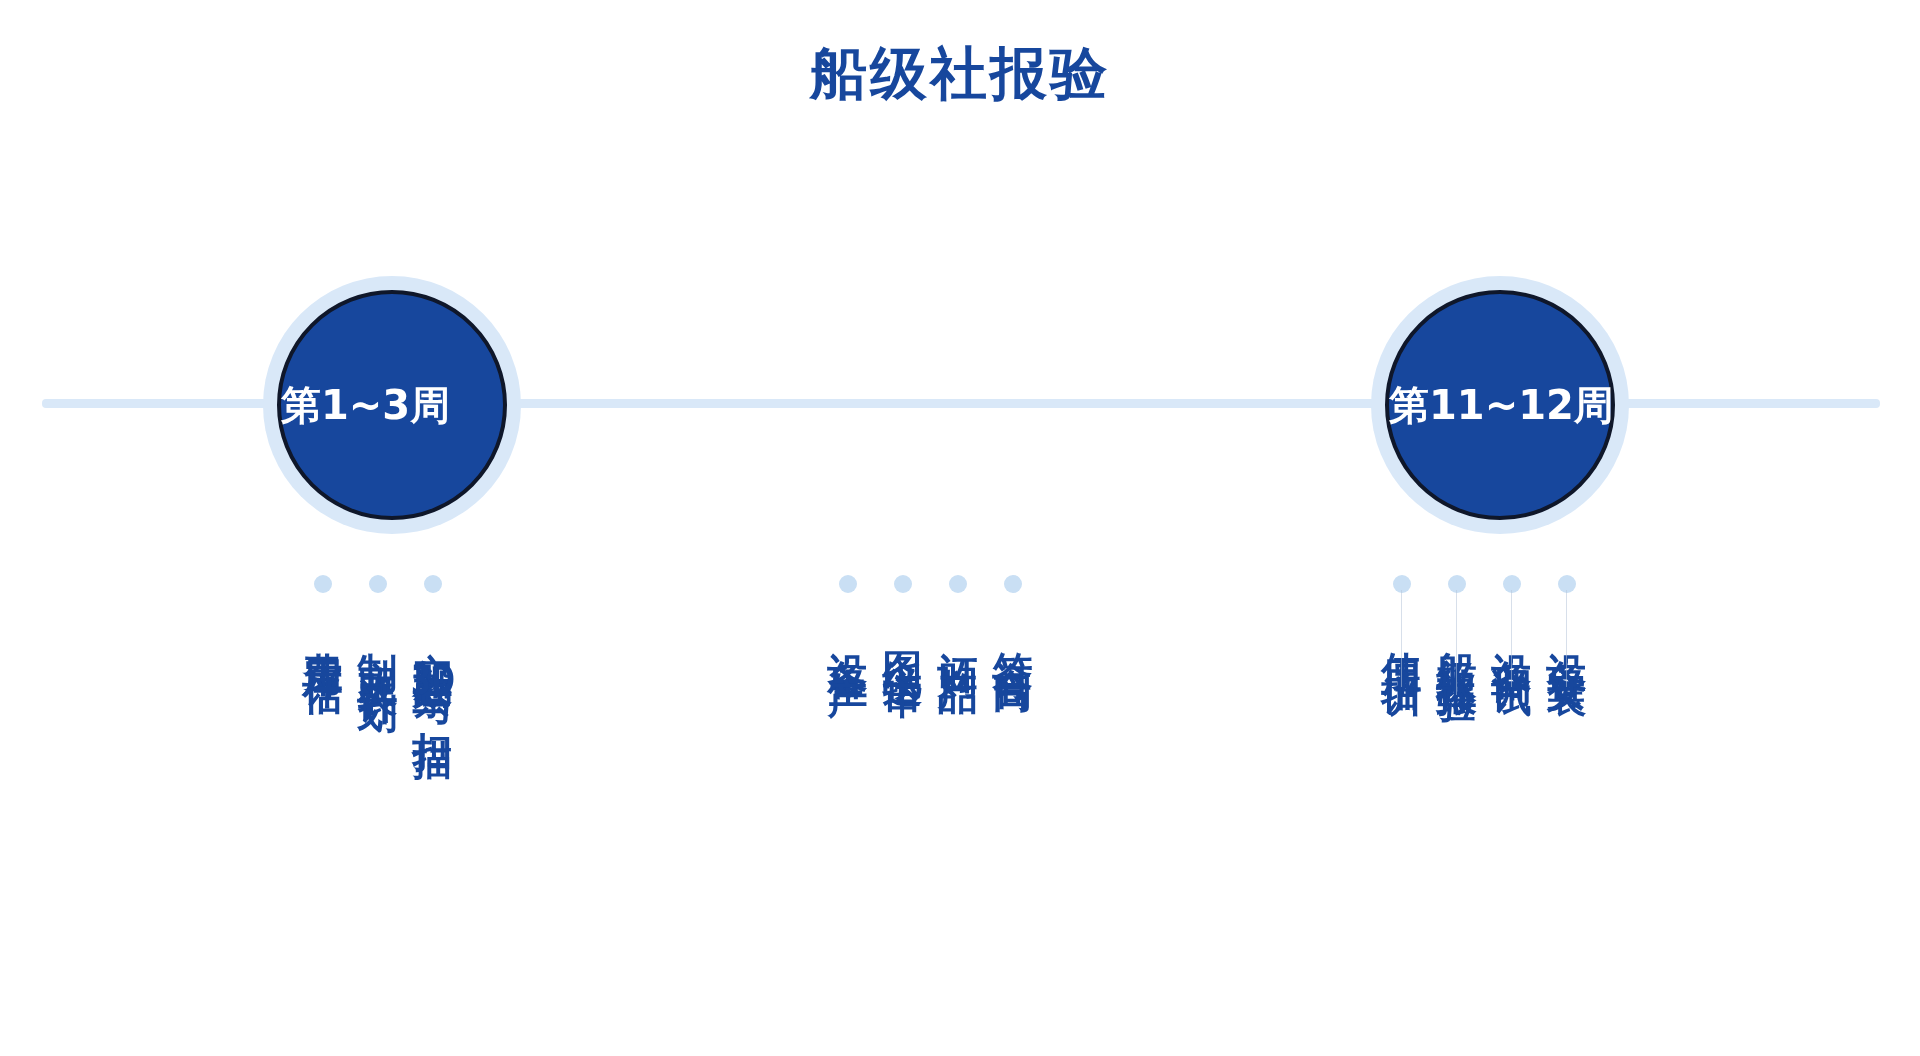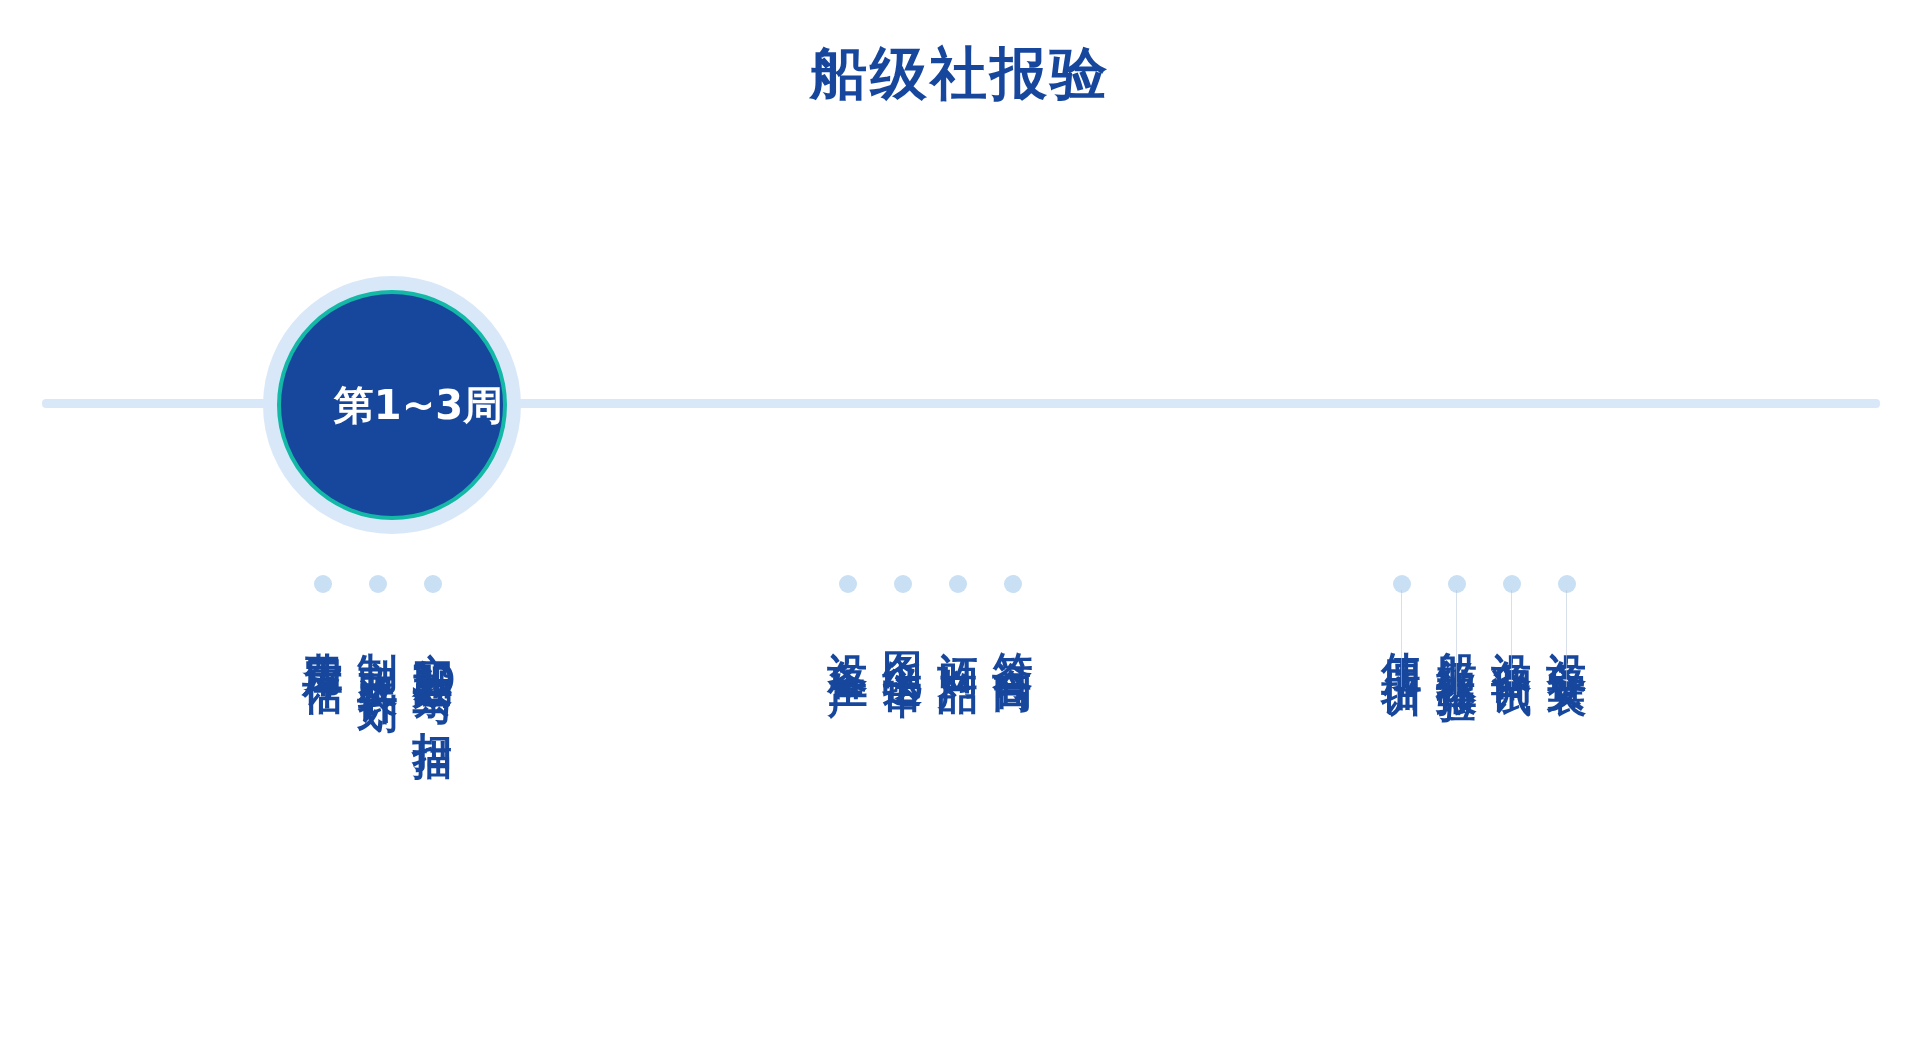--- a/index.html
+++ b/index.html
@@ -38,22 +38,22 @@
     top:276px;
     width:258px;height:258px;
     border-radius:50%;
     background:var(--light);
     display:flex;align-items:center;justify-content:center;
   }
   .node-inner{
     width:230px;height:230px;
     border-radius:50%;
     background:var(--primary);
-    border:4px solid #14b8a6;
-    display:flex;align-items:center;justify-content:flex-end;
+    border:4px solid #0f172a;
+    display:flex;align-items:center;justify-content:flex-start;
   }
   .week-label{
     color:#fff;
     font-size:40px;
     font-weight:bold;
     white-space:nowrap;
   }
   .group{
     position:absolute;
     top:575px;
@@ -101,20 +101,25 @@
 
 <div class="canvas">
 
   <div class="title">船级社报验</div>
 
   <div class="timeline-line"></div>
 
   <div class="node" style="left:263px">
     <div class="node-inner">
       <span class="week-label">第1~3周</span>
+    </div>
+  </div>
+  <div class="node" style="left:1371px">
+    <div class="node-inner">
+      <span class="week-label">第11~12周</span>
     </div>
   </div>
 
   <div class="group g1" style="left:295px;width:165px">
     <div class="dots">
       <div class="dot-cell">
           <span class="dot"></span>
         </div>
       <div class="dot-cell">
           <span class="dot"></span>

